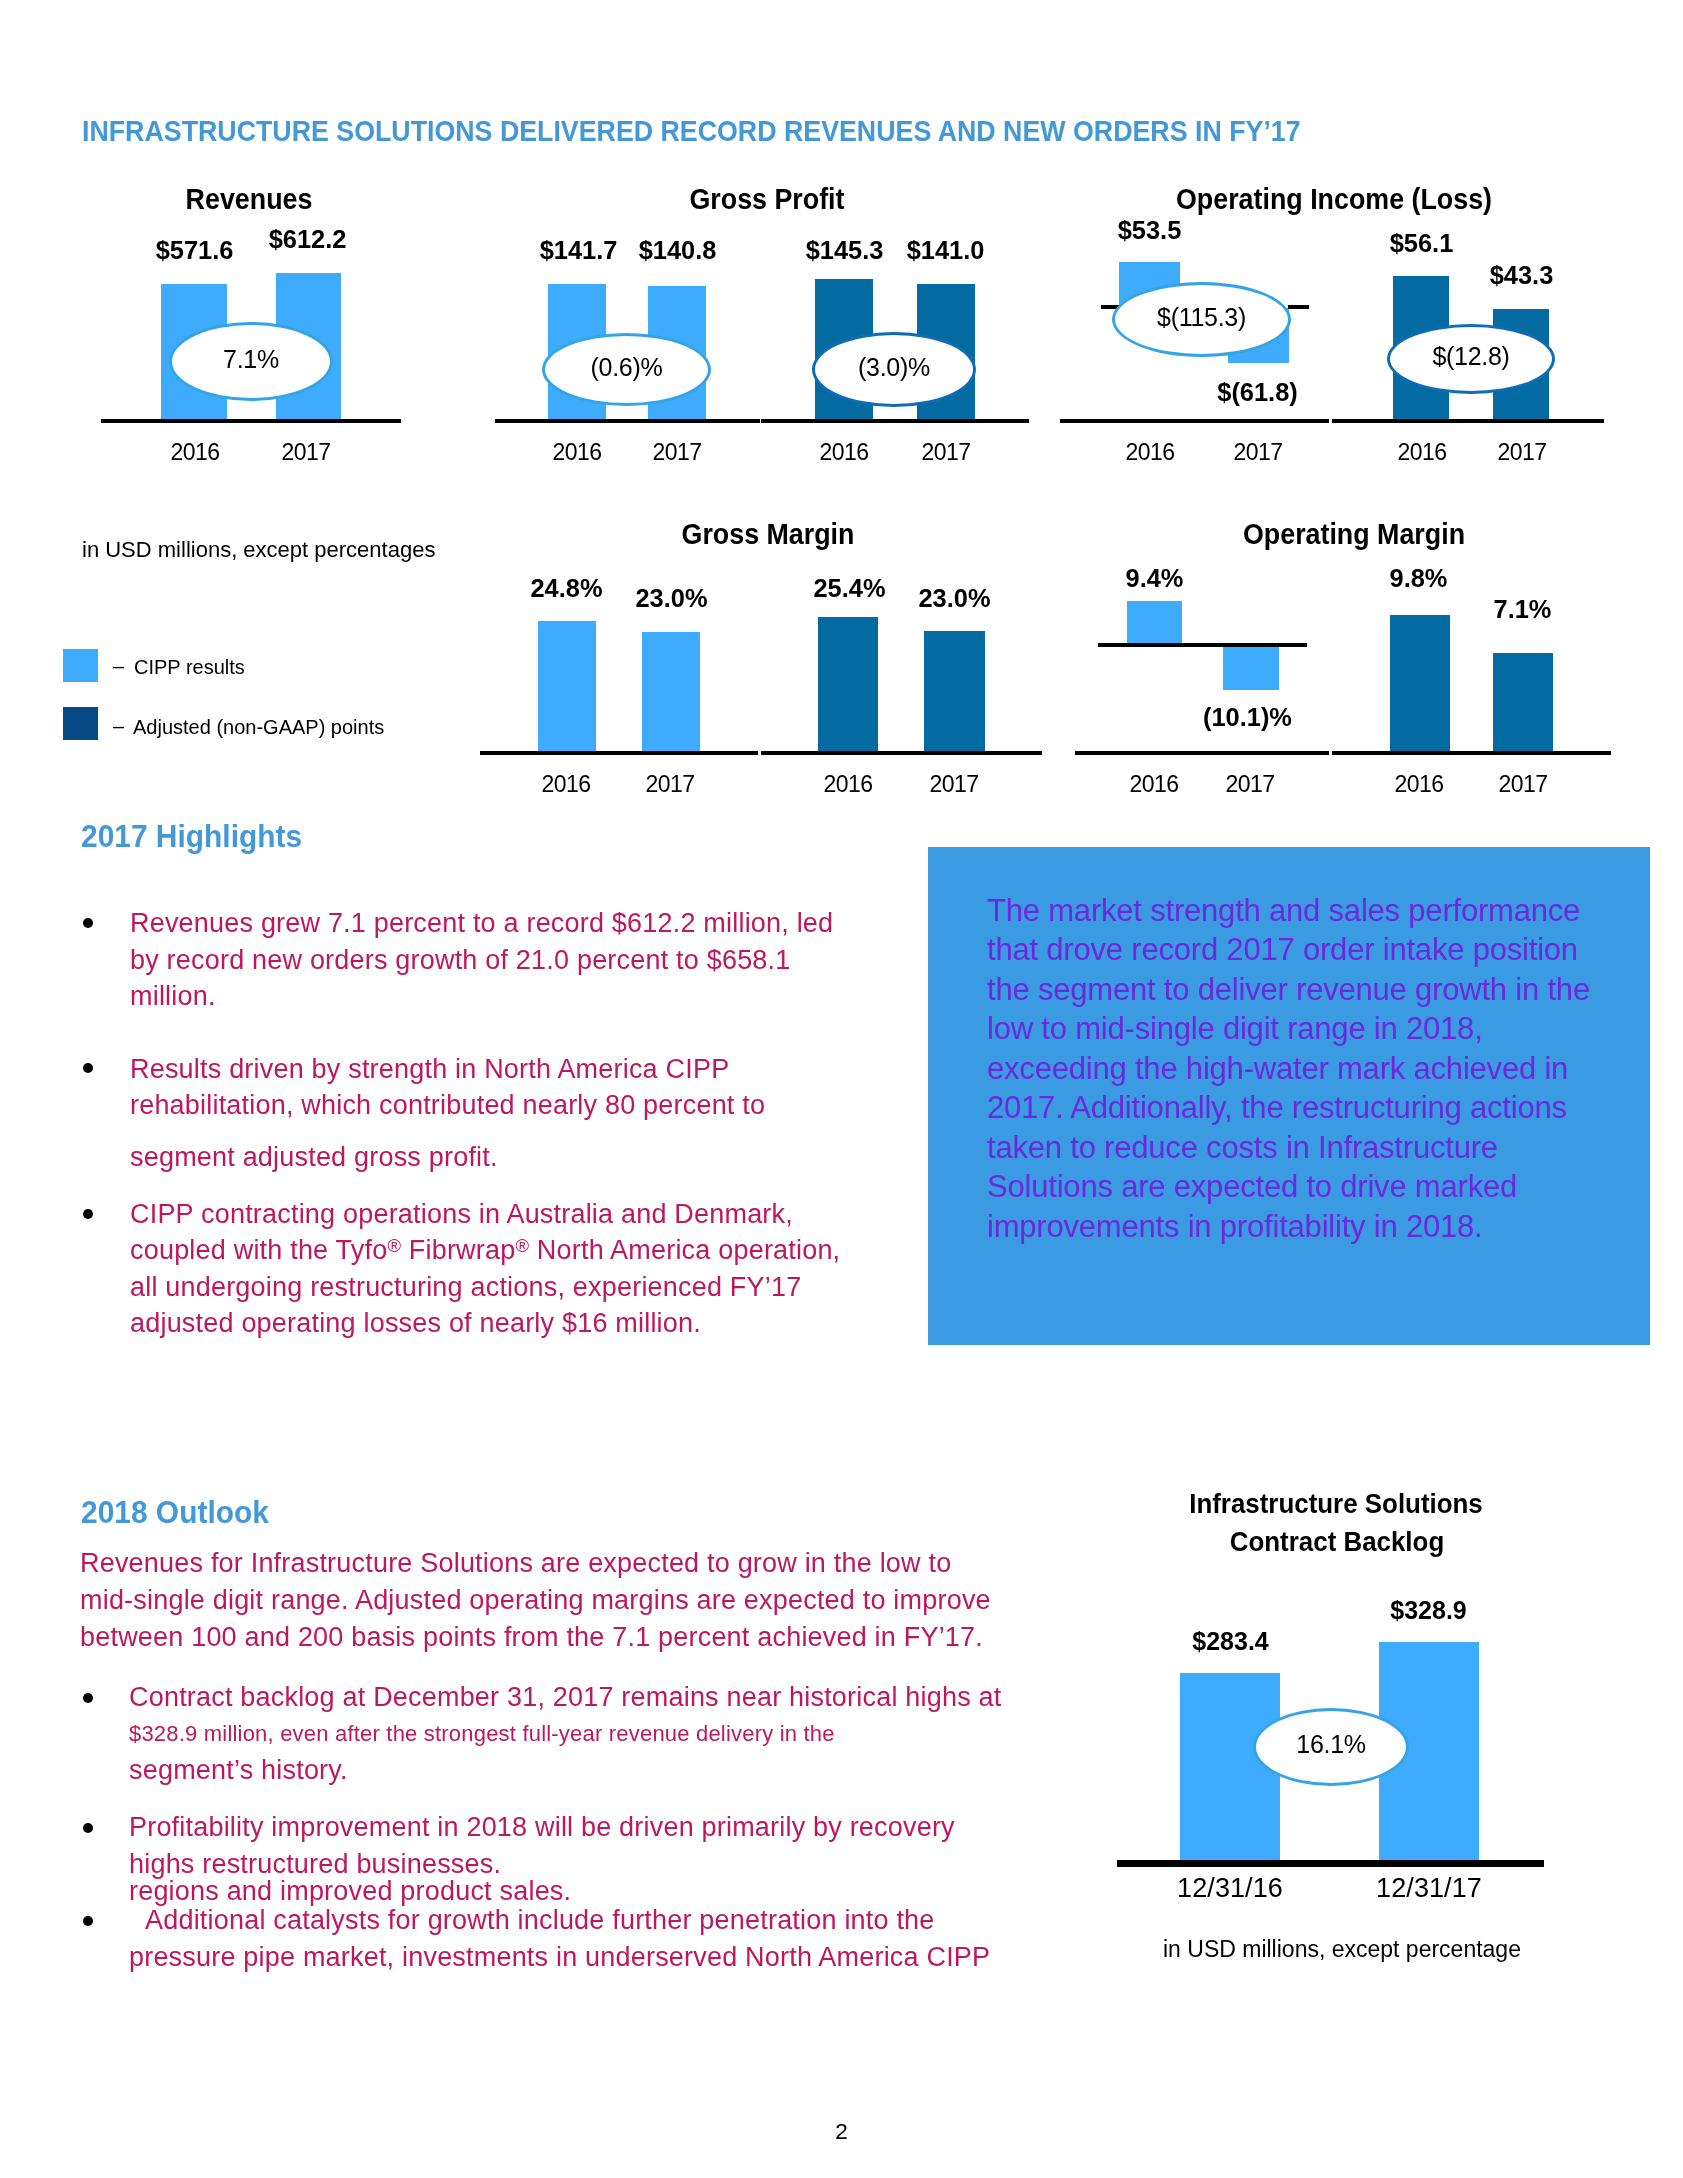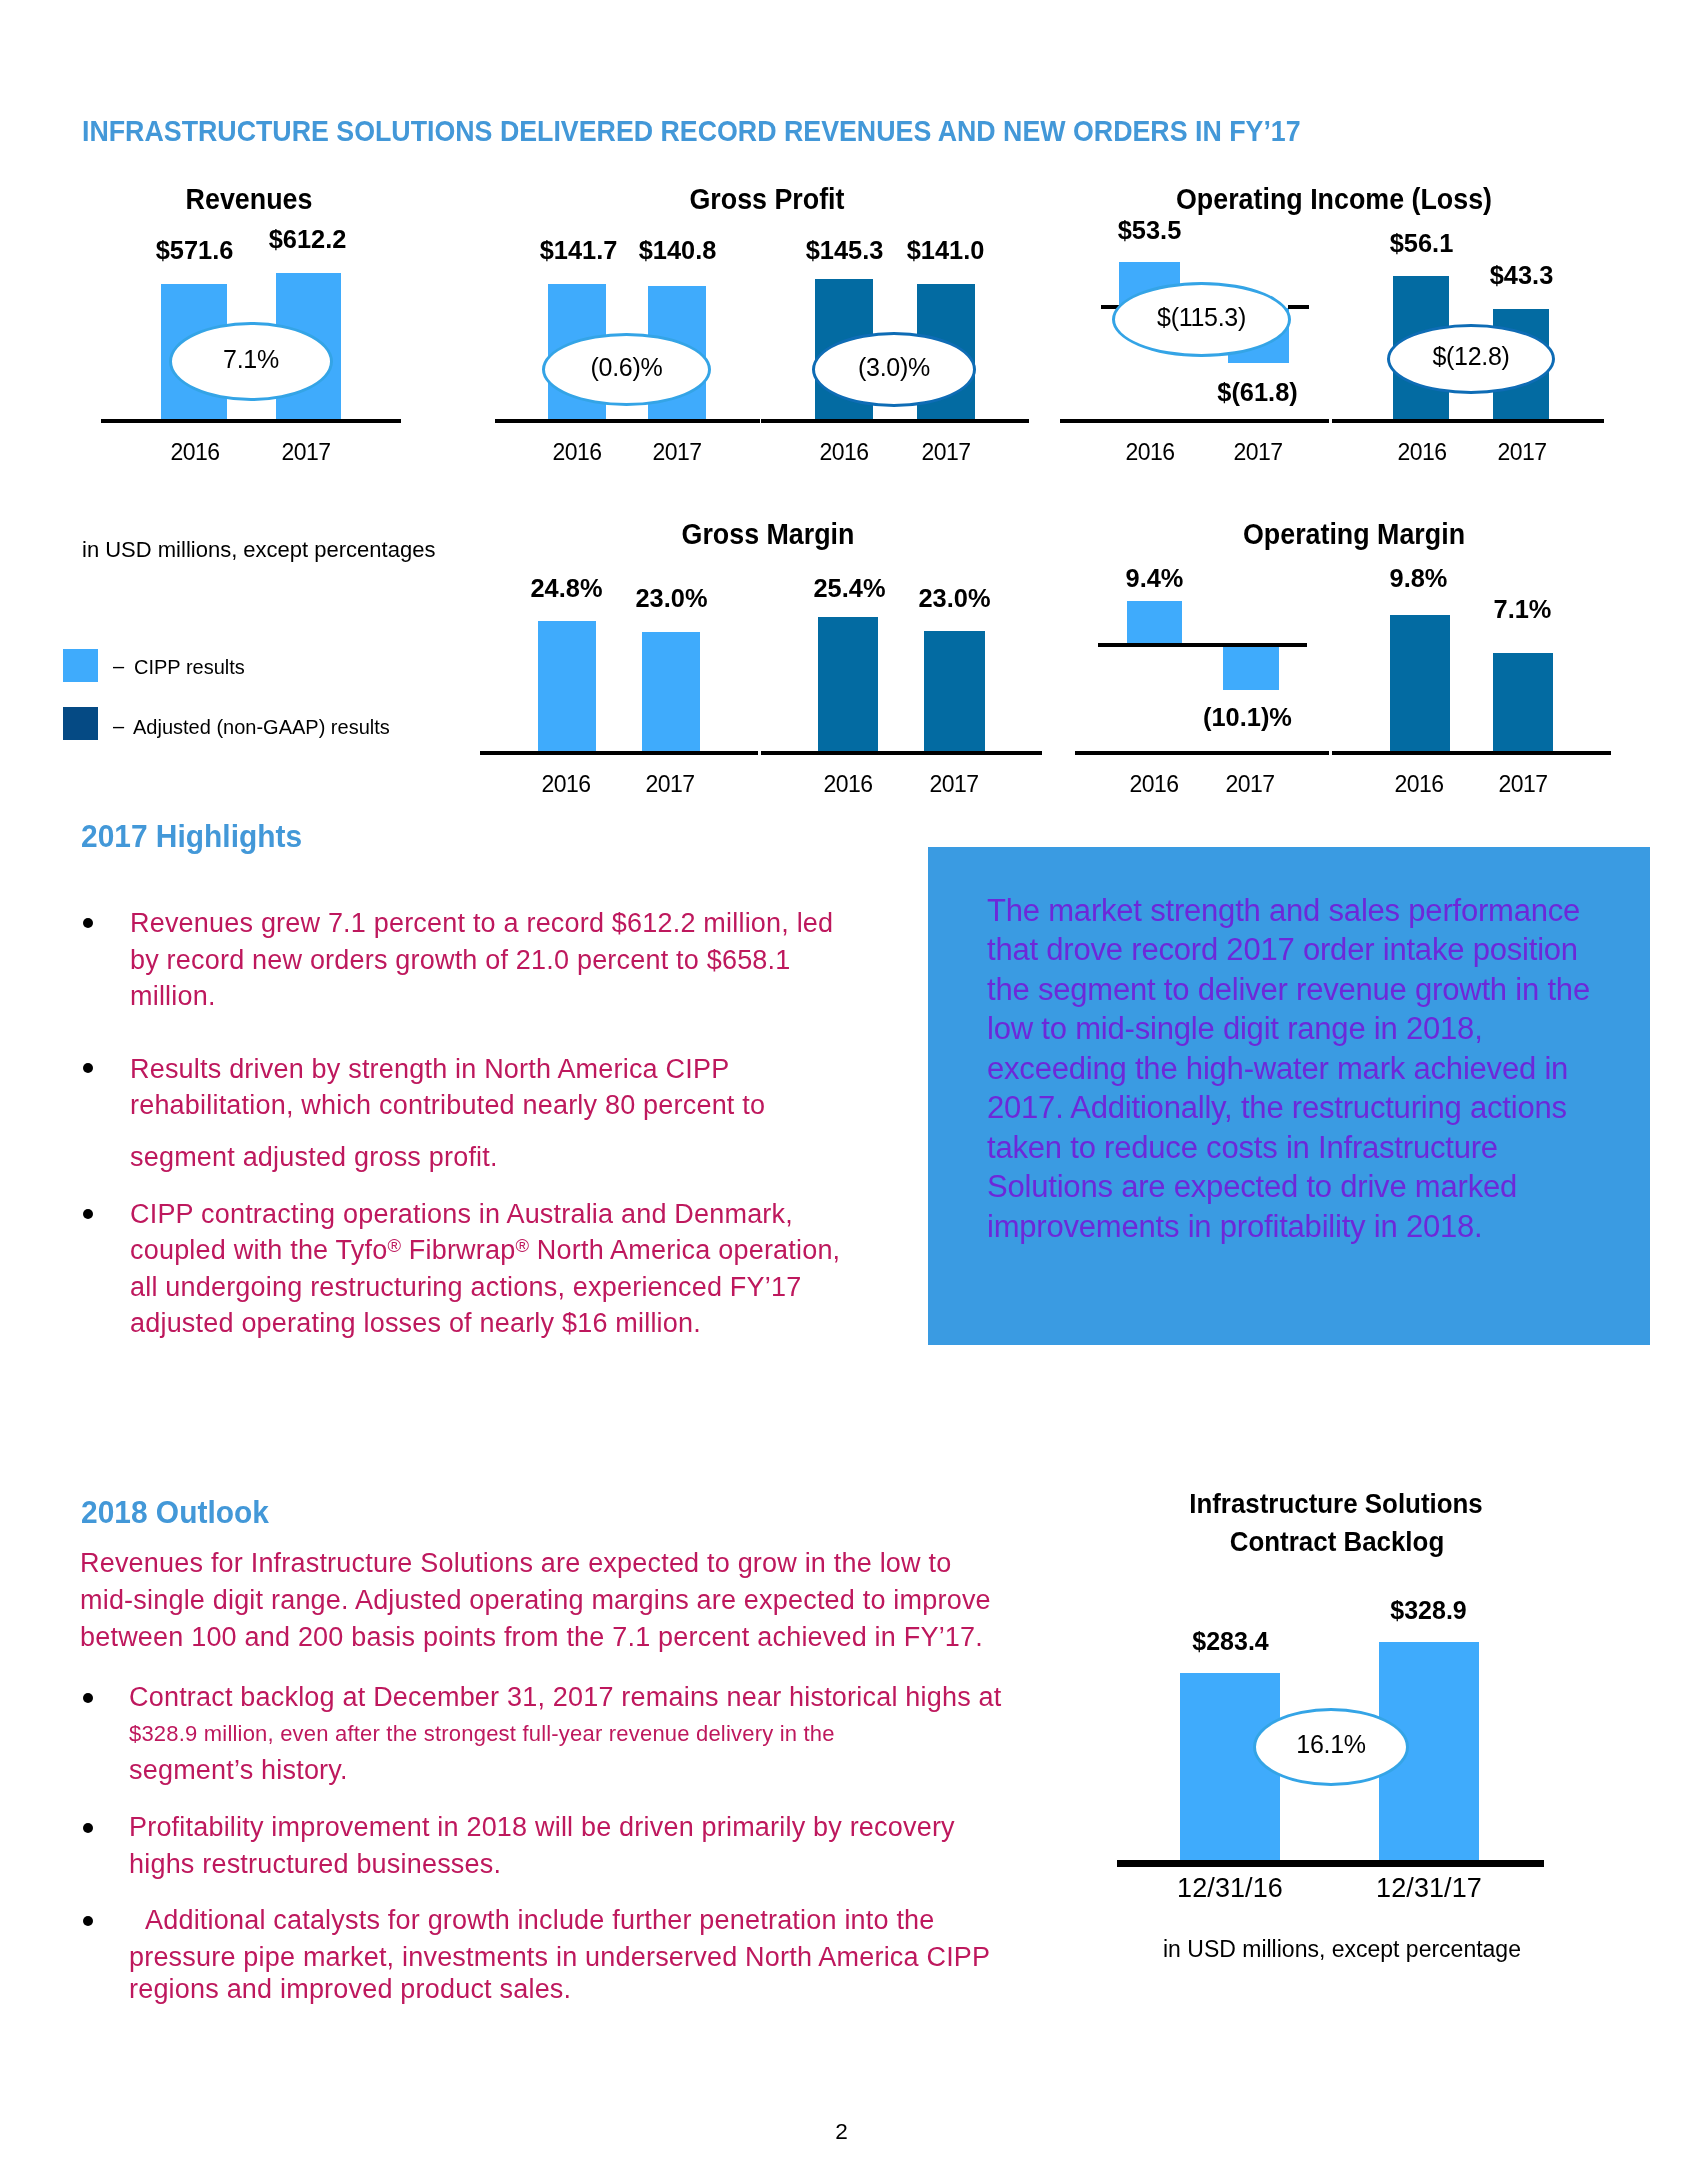--- a/index.html
+++ b/index.html
@@ -155,21 +155,21 @@
 <div class="axis-line" style="left:1332px;top:751px;width:279px;height:4px;"></div>
 <div class="catlabel" style="left:1310px;top:772px;width:218px;font-size:23px;">2016</div>
 <div class="catlabel" style="left:1414px;top:772px;width:218px;font-size:23px;">2017</div>
 </div>
 <div class="legend" style="position:absolute;left:0;top:0;width:1683px;height:1px;">
 <div class="legend-sw" style="left:63px;top:649px;width:35px;height:33px;background:#3fabfc;"></div>
 <div class="legend-dash" style="left:113px;top:655px;">–</div>
 <div class="legend-txt" style="left:134px;top:656px;">CIPP results</div>
 <div class="legend-sw" style="left:63px;top:707px;width:35px;height:33px;background:#054a84;"></div>
 <div class="legend-dash" style="left:113px;top:715px;">–</div>
-<div class="legend-txt" style="left:133px;top:716px;">Adjusted (non-GAAP) results</div>
+<div class="legend-txt" style="left:133px;top:716px;">Adjusted (non-GAAP) points</div>
 </div>
 <div class="sec-head" style="left:81px;top:820px;">2017 Highlights</div>
 <div class="bullet-block" style="position:absolute;left:0;top:0;width:1683px;height:1px;">
 <div class="bullet-item" style="position:absolute;left:0;top:0;width:1683px;height:1px;">
 <div class="bul-dot" style="left:83px;top:918px;"></div>
 <div class="txtline" style="left:130px;top:908px;font-size:27px;">Revenues grew 7.1 percent to a record $612.2 million, led</div>
 <div class="txtline" style="left:130px;top:945px;font-size:27px;">by record new orders growth of 21.0 percent to $658.1</div>
 <div class="txtline" style="left:130px;top:981px;font-size:27px;">million.</div>
 </div>
 <div class="bullet-item" style="position:absolute;left:0;top:0;width:1683px;height:1px;">
@@ -213,21 +213,21 @@
 </div>
 <div class="bullet-item" style="position:absolute;left:0;top:0;width:1683px;height:1px;">
 <div class="bul-dot" style="left:83px;top:1823px;"></div>
 <div class="txtline" style="left:129px;top:1812px;font-size:27px;">Profitability improvement in 2018 will be driven primarily by recovery</div>
 <div class="txtline" style="left:129px;top:1849px;font-size:27px;">highs restructured businesses.</div>
 </div>
 <div class="bullet-item" style="position:absolute;left:0;top:0;width:1683px;height:1px;">
 <div class="bul-dot" style="left:83px;top:1916px;"></div>
 <div class="txtline" style="left:129px;top:1905px;font-size:27px;margin-left:16px;">Additional catalysts for growth include further penetration into the</div>
 <div class="txtline" style="left:129px;top:1942px;font-size:27px;">pressure pipe market, investments in underserved North America CIPP</div>
-<div class="txtline" style="left:129px;top:1974px;font-size:27px;">regions and improved product sales.</div>
+<div class="txtline" style="left:129px;top:1876px;font-size:27px;">regions and improved product sales.</div>
 </div>
 </div>
 <div class="chart" style="left:0;top:0;width:1683px;height:1px;">
 <div class="chart-title" style="left:1039px;top:1489px;width:594px;font-size:28px;">Infrastructure Solutions</div>
 <div class="chart-title" style="left:1040px;top:1527px;width:594px;font-size:28px;">Contract Backlog</div>
 <div class="vlabel" style="left:1082px;top:1628px;width:297px;font-size:25px;">$283.4</div>
 <div class="vlabel" style="left:1280px;top:1597px;width:297px;font-size:25px;">$328.9</div>
 <div class="bar" style="left:1180px;top:1673px;width:100px;height:188px;background:#3fabfc;"></div>
 <div class="bar" style="left:1379px;top:1642px;width:100px;height:218px;background:#3fabfc;"></div>
 <div class="axis-line" style="left:1117px;top:1860px;width:427px;height:7px;"></div>

